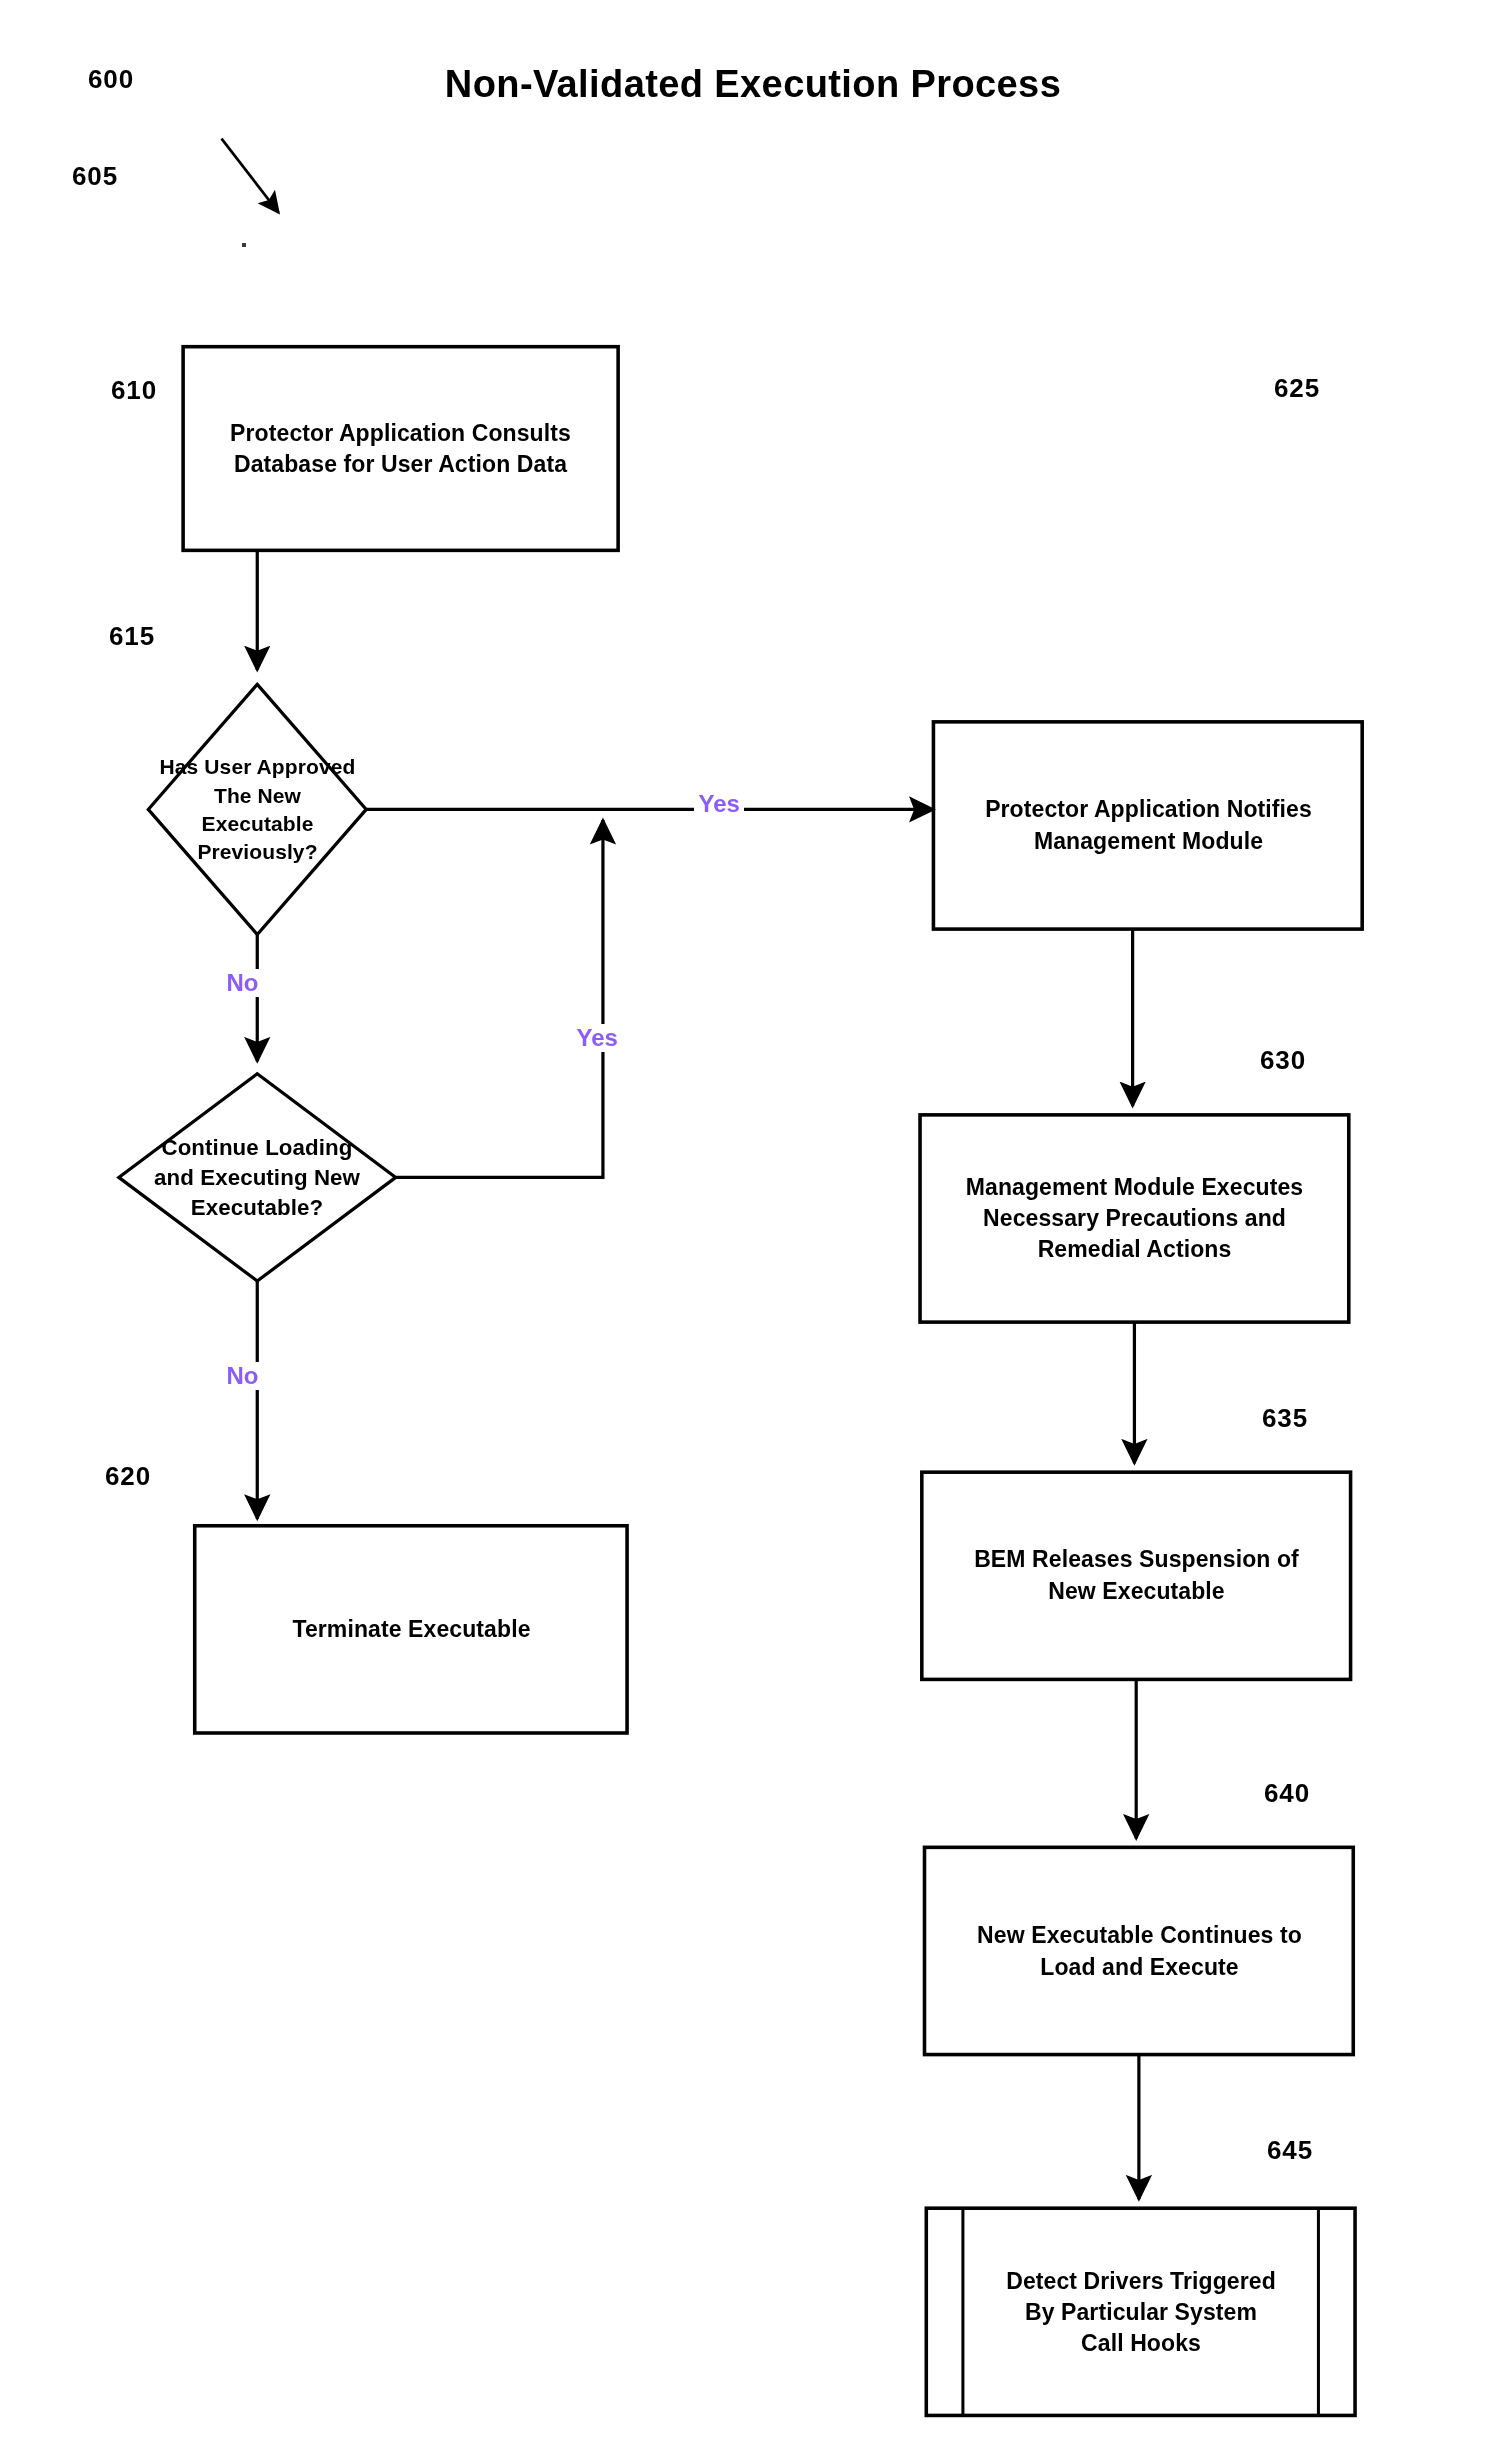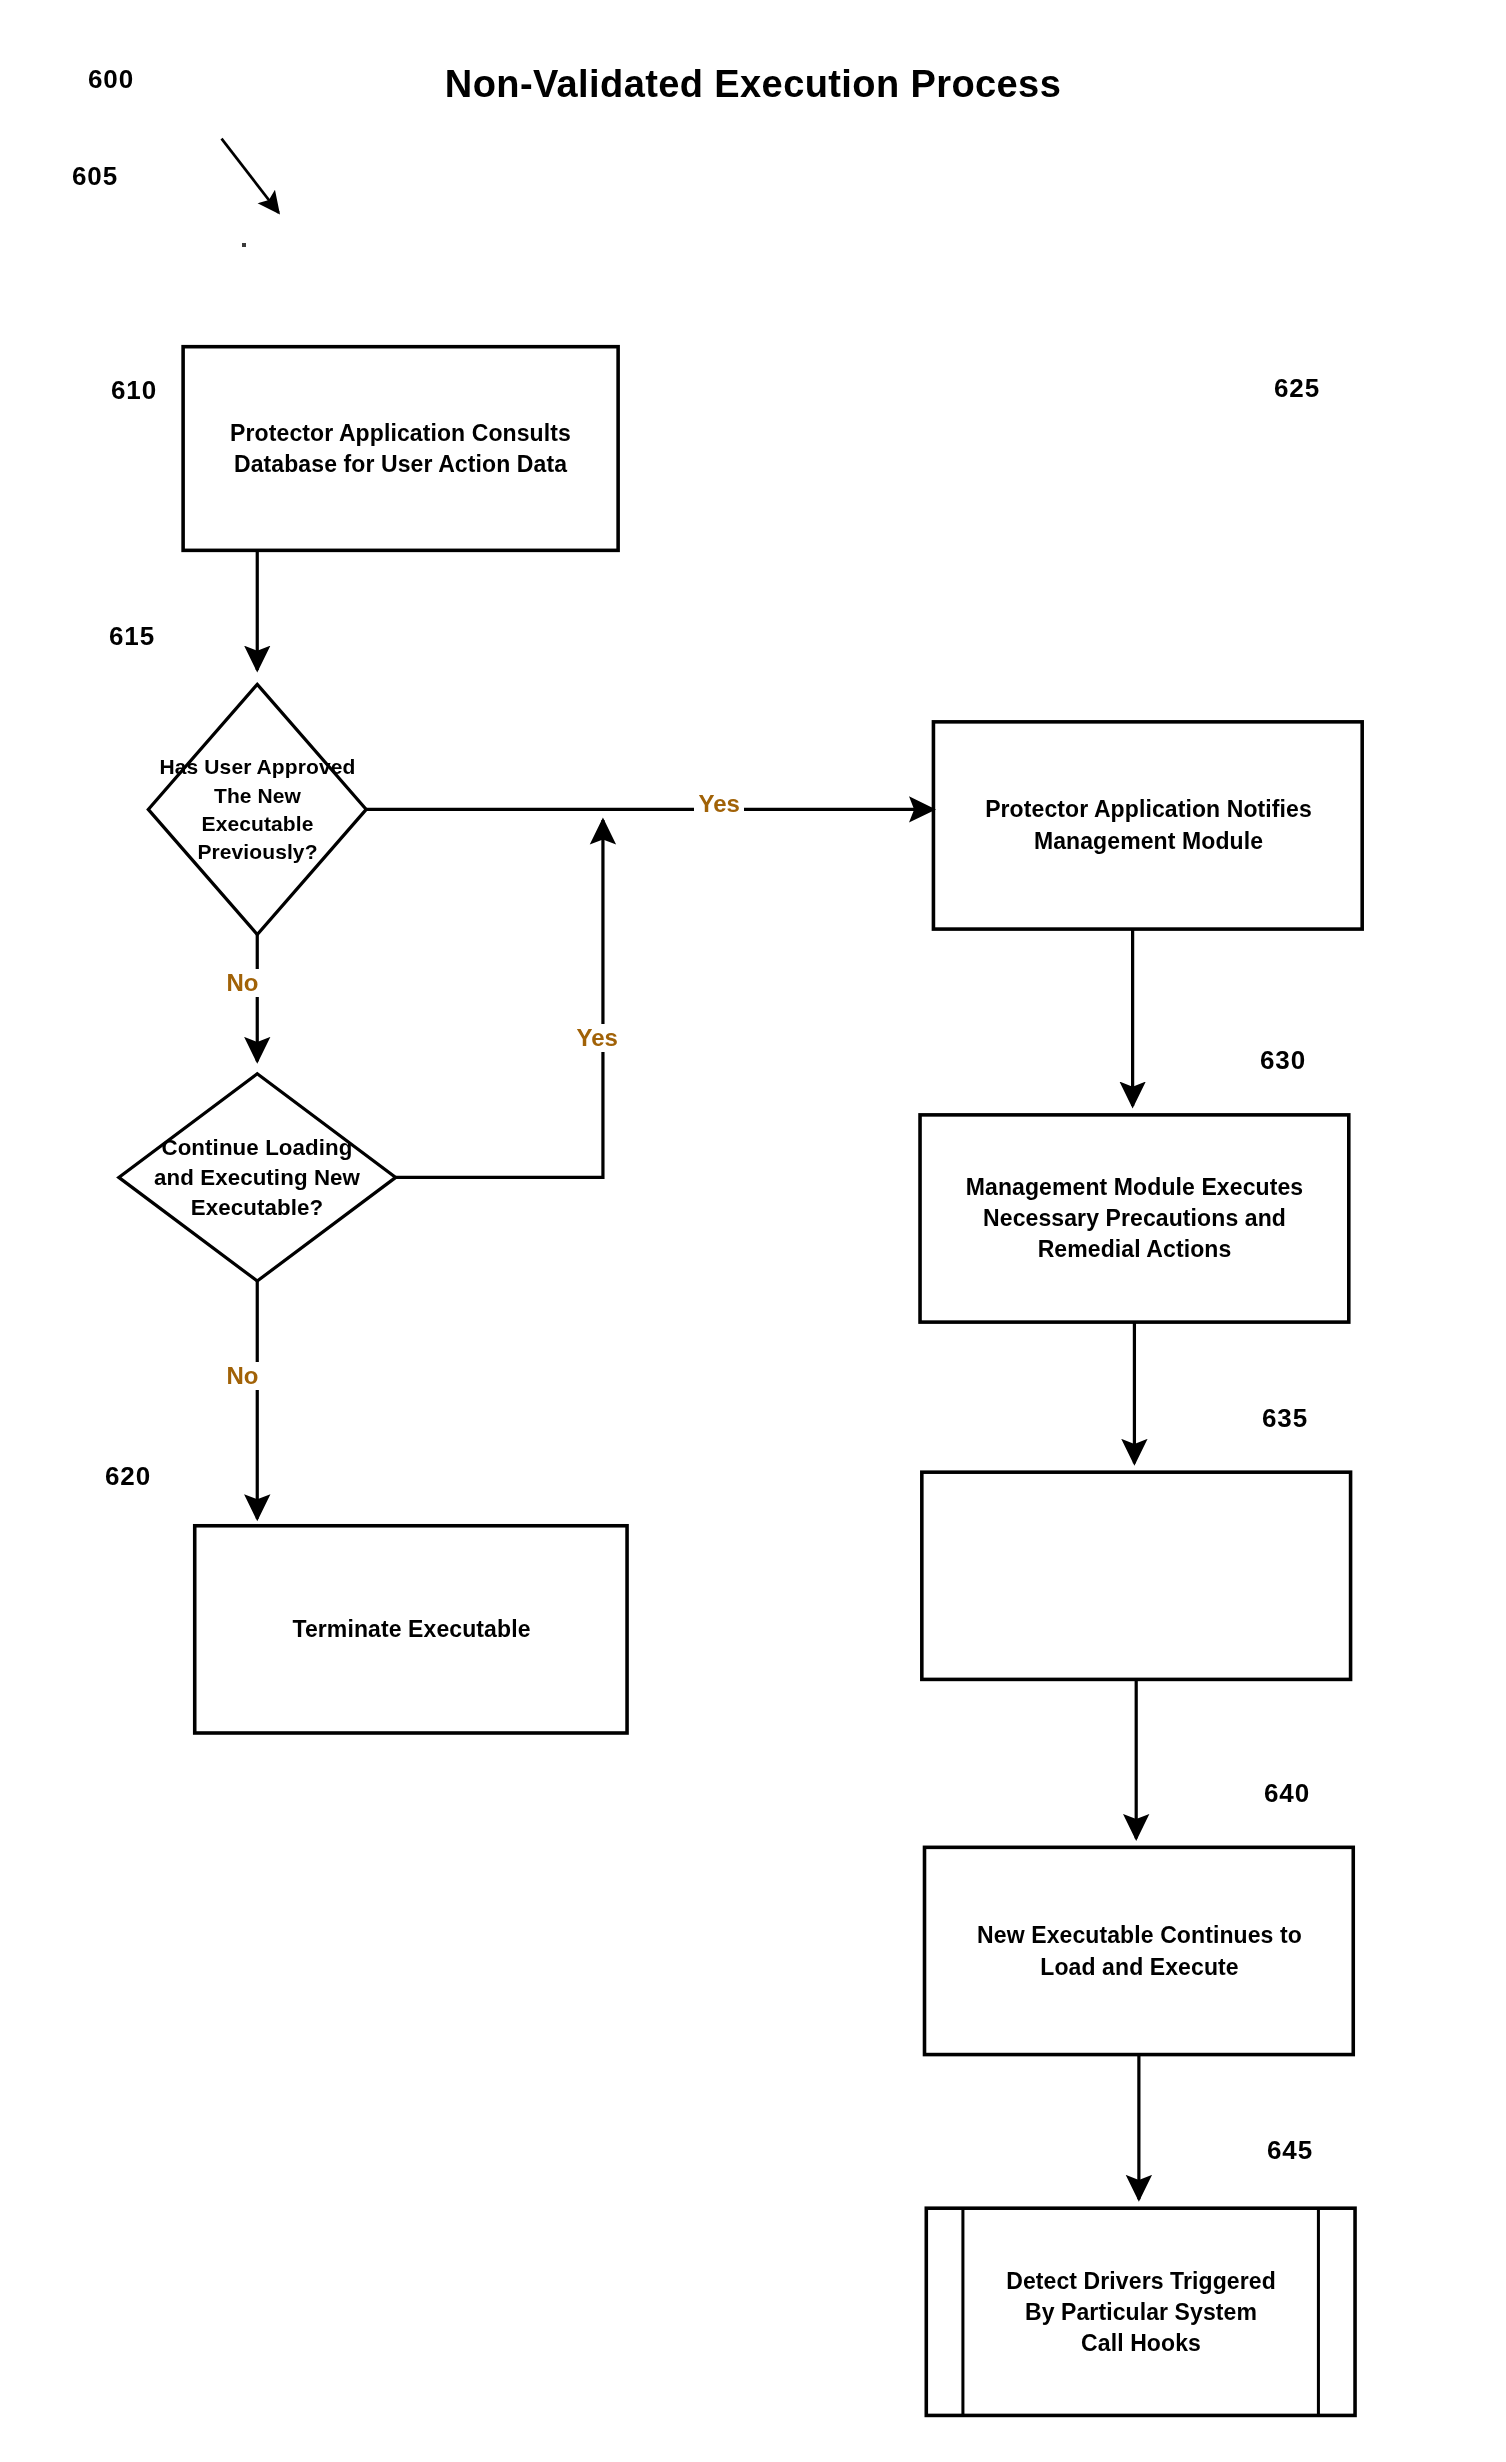--- a/index.html
+++ b/index.html
@@ -42,21 +42,21 @@
     position: absolute;
     font-size: 26px;
     font-weight: bold;
     letter-spacing: 0.9px;
     color: #000000;
   }
   .edge-label {
     position: absolute;
     font-size: 24px;
     font-weight: bold;
-    color: #a16207;
+    color: #8b5cf6;
     background: #ffffff;
     padding: 0 4.5px;
   }
   #fig-title {
     position: absolute;
     left: 0;
     top: 27px;
     width: 1506px;
     text-align: center;
     font-size: 38px;
@@ -155,20 +155,22 @@
 and Executing New
 Executable?</div>
 
   <div class="node-text" style="left:943px; top:731px; width:411px; height:189px;">Protector Application Notifies
 Management Module</div>
 
   <div class="node-text" style="left:929px; top:1124px; width:411px; height:189px;">Management Module Executes
 Necessary Precautions and
 Remedial Actions</div>
 
+  <div class="node-text" style="left:931px; top:1481px; width:411px; height:189px;">BEM Releases Suspension of
+New Executable</div>
 
   <div class="node-text" style="left:934px; top:1857px; width:411px; height:189px;">New Executable Continues to
 Load and Execute</div>
 
   <div class="node-text" style="left:969px; top:2218px; width:344px; height:189px;">Detect Drivers Triggered
 By Particular System
 Call Hooks</div>
 
   <div class="edge-label" style="left:694px; top:790px;">Yes</div>
   <div class="edge-label" style="left:222px; top:969px;">No</div>

